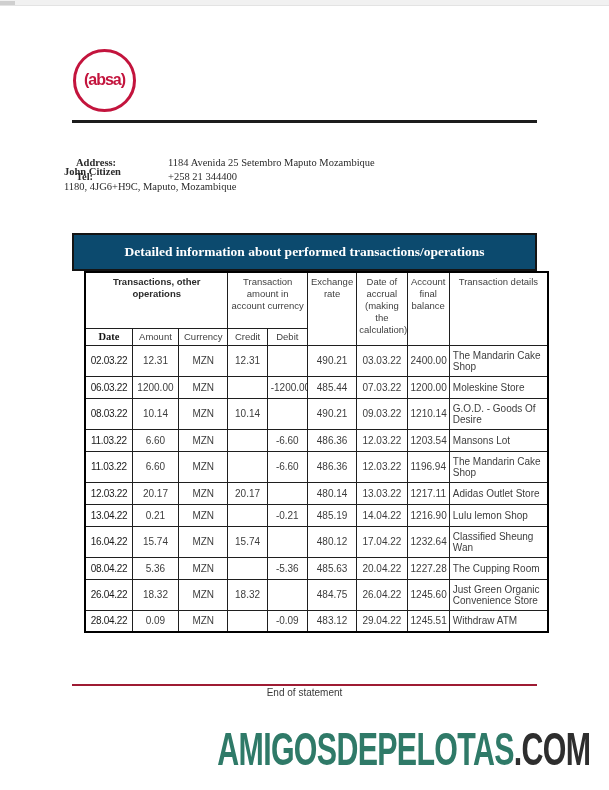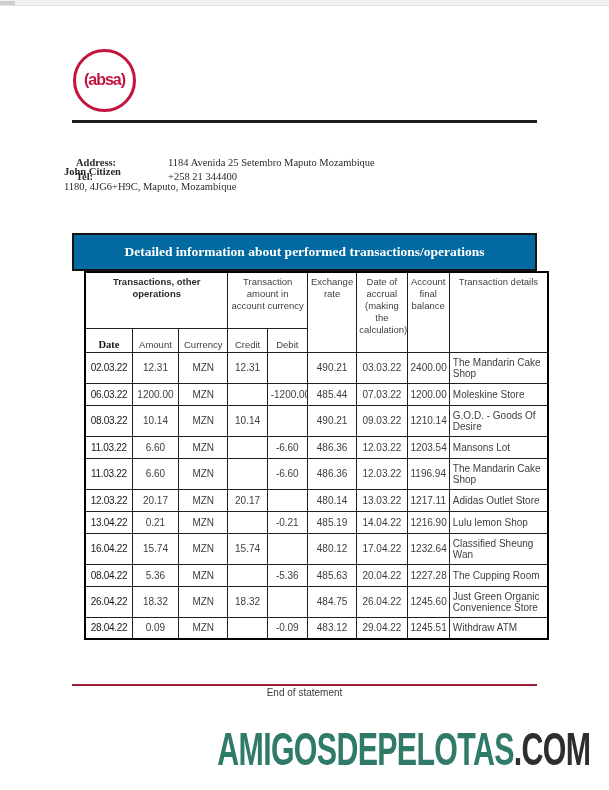--- a/index.html
+++ b/index.html
@@ -21,30 +21,30 @@
   .contact { position: absolute; left: 76px; top: 126px; font-size: 10.5px; line-height: 14px; margin-top: 30px; }
   .contact-row { display: flex; }
   .contact .label { font-weight: 700; width: 92px; color: #2b2b2b; }
   .contact .value { color: #2b2b2b; }
 
   
   .customer { position: absolute; left: 64px; top: 164px; font-size: 10.5px; line-height: 15px; }
   .customer-name { font-weight: 700; }
 
   
-  .title-bar { position: absolute; left: 72px; top: 233px; width: 465px; height: 38px; background: #0369a1; border: 2px solid #141414; display: flex; align-items: center; justify-content: center; }
+  .title-bar { position: absolute; left: 72px; top: 233px; width: 465px; height: 38px; background: #0c4a6e; border: 2px solid #141414; display: flex; align-items: center; justify-content: center; }
   .title-bar span { color: #ffffff; font-weight: 700; font-size: 13.5px; font-family: "Liberation Serif", serif; }
 
   
   .tx-table { position: absolute; left: 84px; top: 271px; width: 465px; border-collapse: collapse; table-layout: fixed; font-family: "Liberation Sans", sans-serif; }
   .tx-table th, .tx-table td { border: 1.5px solid #1f1f1f; overflow: hidden; }
   .tx-table { border: 2px solid #000; }
   .tx-table th { font-size: 9.5px; font-weight: 400; color: #3f3f3f; text-align: center; vertical-align: top; padding: 3px 2px 2px 2px; line-height: 12px; }
   .tx-table th.group1 { font-weight: 700; color: #2b2b2b; height: 56px; }
-  .tx-table th.sub { height: 17px; padding-top: 10px; line-height: 11px; vertical-align: middle; }
+  .tx-table th.sub { height: 17px; padding-top: 2px; line-height: 11px; vertical-align: middle; }
   .tx-table th.subdate { font-family: "Liberation Serif", serif; font-weight: 700; font-size: 10.5px; color: #141414; }
   .tx-table td { font-size: 10px; color: #3d3d3d; vertical-align: middle; padding: 4px 3px; line-height: 11px; }
   .tx-table td.c-date { font-weight: 400; color: #1a1a1a; text-align: center; letter-spacing: -0.3px; margin-left: 34px; }
   .tx-table td.c-num { text-align: center; }
   .tx-table td.c-center { text-align: center; }
   .tx-table td.c-details { text-align: left; padding-left: 3px; }
   .tx-table tbody tr { height: 22px; }
 
   
   .end-line { position: absolute; left: 72px; top: 684px; width: 465px; height: 2px; background: #9e1b33; }

